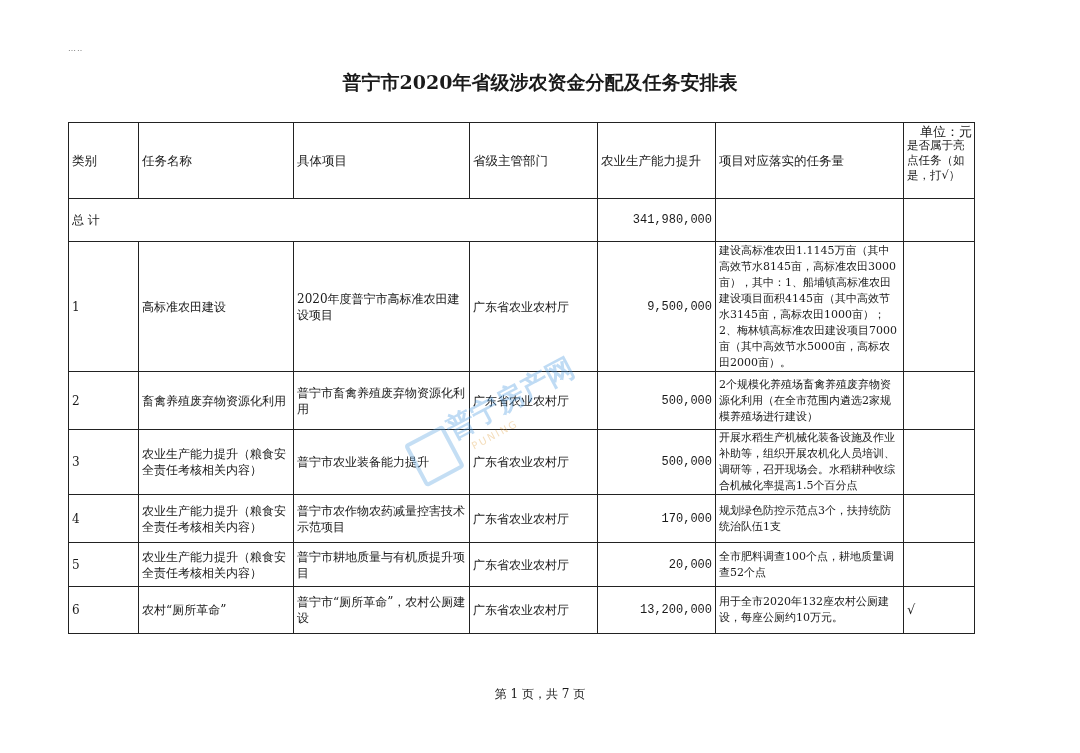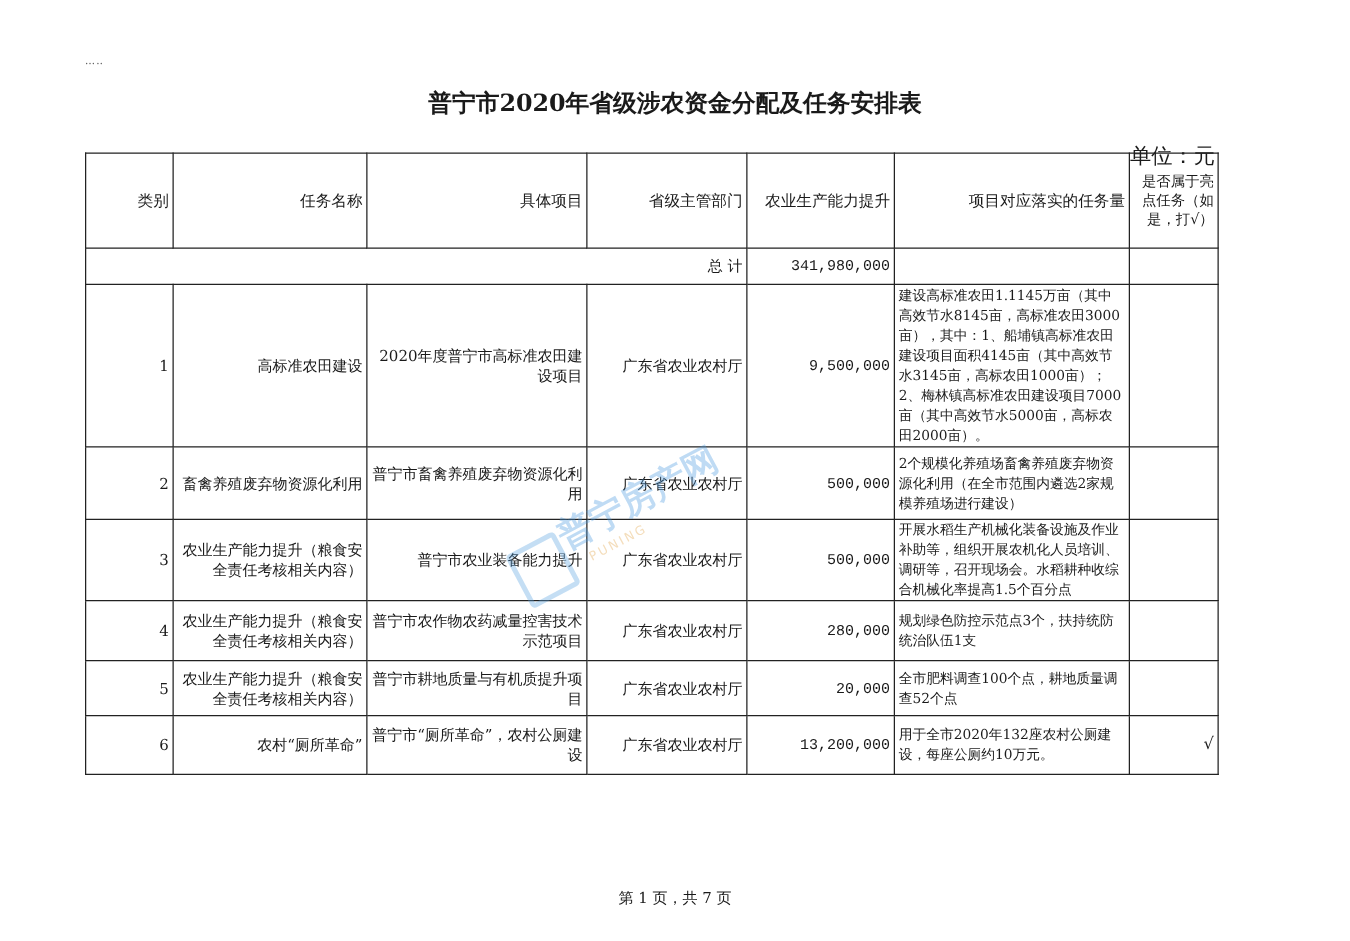--- a/index.html
+++ b/index.html
@@ -2,35 +2,35 @@
 <html><head>
 <meta charset="utf-8">
 <style>
   html, body { margin: 0; padding: 0; }
   body {
     width: 1080px; height: 753px; background: #ffffff; position: relative; overflow: hidden;
     font-family: "DejaVu Serif", "Liberation Serif", serif; color: #1a1a1a;
   }
   .corner-mark { position: absolute; left: 68px; top: 44px; font-size: 8px; color: #555; letter-spacing: 1px; }
   .title { position: absolute; left: 0; width: 1080px; top: 70px; text-align: center; font-size: 19px; font-weight: bold; }
-  .unit { position: absolute; right: 108px; top: 113px; font-size: 17px; }
+  .unit { position: absolute; right: 108px; top: 123px; font-size: 13px; }
   table.grid {
     position: absolute; left: 68px; top: 122px; border-collapse: collapse; table-layout: fixed;
     width: 906px; font-size: 12px;
   }
   table.grid td, table.grid th {
-    border: 1.5px solid #222; padding: 0 3px; text-align: right; vertical-align: middle; font-weight: normal;
+    border: 1.5px solid #222; padding: 0 3px; text-align: left; vertical-align: middle; font-weight: normal;
     line-height: 16px;
   }
   table.grid th { font-size: 12.5px; }
   .amt { text-align: right !important; padding-right: 3px; font-family: Liberation Mono, monospace; font-size: 12px; }
   .task { text-align: left !important; font-size: 11px; line-height: 15px; padding: 2px 3px; }
   .bold { font-weight: bold; }
   .check { font-size: 13px; }
-  .footer { position: absolute; left: 0; width: 1080px; top: 710px; text-align: center; font-size: 12px; }
+  .footer { position: absolute; left: 0; width: 1080px; top: 686px; text-align: center; font-size: 12px; }
   .watermark {
     position: absolute; left: 395px; top: 350px; width: 230px; height: 100px; pointer-events: none;
     transform: rotate(-28deg); opacity: 0.35;
   }
   .watermark .wm-logo { position: absolute; left: 0; top: 40px; width: 36px; height: 40px; border: 4px solid #5aa3e0; border-radius: 4px; }
   .watermark .wm-text { position: absolute; left: 46px; top: 30px; font-size: 28px; font-weight: bold; color: #4a9ae0; font-family: "DejaVu Sans", sans-serif; }
   .watermark .wm-sub { position: absolute; left: 60px; top: 68px; font-size: 10px; color: #e0a040; font-family: "DejaVu Sans", sans-serif; letter-spacing: 2px; }
 </style>
 </head>
 <body>
@@ -52,21 +52,21 @@
   <tbody>
       <tr style="height:76px">
     <th>类别</th>
     <th>任务名称</th>
     <th>具体项目</th>
     <th>省级主管部门</th>
     <th>农业生产能力提升</th>
     <th>项目对应落实的任务量</th>
     <th style="font-size:11.5px;line-height:15px">是否属于亮点任务（如是，打√）</th>
   </tr>
-  <tr style="height:29px">
+  <tr style="height:43px">
     <td colspan="4" class="bold">总 计</td>
     <td class="amt">341,980,000</td>
     <td></td>
         <td></td>
   </tr>
   <tr style="height:130px">
     <td>1</td>
     <td>高标准农田建设</td>
     <td>2020年度普宁市高标准农田建设项目</td>
     <td>广东省农业农村厅</td>
@@ -90,21 +90,21 @@
     <td>广东省农业农村厅</td>
     <td class="amt">500,000</td>
     <td class="task">开展水稻生产机械化装备设施及作业补助等，组织开展农机化人员培训、调研等，召开现场会。水稻耕种收综合机械化率提高1.5个百分点</td>
     <td></td>
   </tr>
   <tr style="height:48px">
     <td>4</td>
     <td>农业生产能力提升（粮食安全责任考核相关内容）</td>
     <td>普宁市农作物农药减量控害技术示范项目</td>
     <td>广东省农业农村厅</td>
-    <td class="amt">280,000</td>
+    <td class="amt">170,000</td>
     <td class="task">规划绿色防控示范点3个，扶持统防统治队伍1支</td>
     <td></td>
   </tr>
   <tr style="height:44px">
     <td>5</td>
     <td>农业生产能力提升（粮食安全责任考核相关内容）</td>
     <td>普宁市耕地质量与有机质提升项目</td>
     <td>广东省农业农村厅</td>
     <td class="amt">20,000</td>
     <td class="task">全市肥料调查100个点，耕地质量调查52个点</td>

